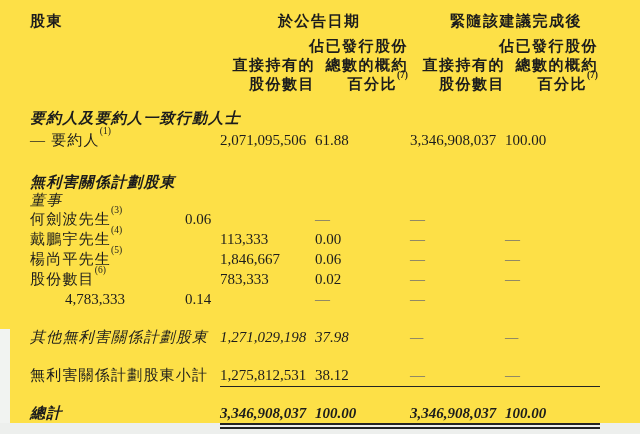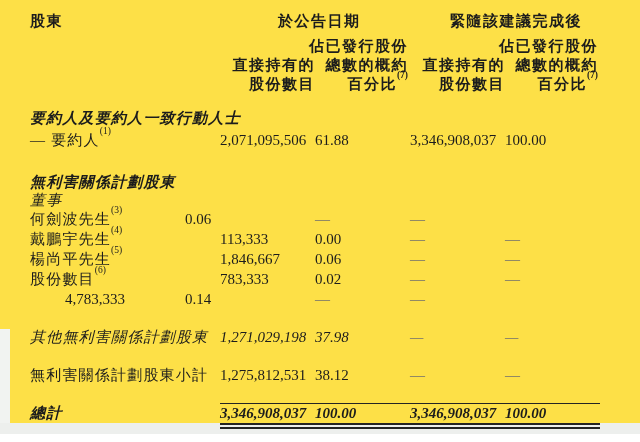--- a/index.html
+++ b/index.html
@@ -24,21 +24,21 @@
   .label{letter-spacing:1.2px;white-space:nowrap;}
   .num{white-space:nowrap;}
   .c1{margin-left:35px;}
   .bd{font-weight:bold;font-style:italic;}
   .it{font-style:italic;}
   .dash{color:#6e6e6e;}
   sup{font-size:9.5px;line-height:0;position:relative;top:-5px;letter-spacing:0;}
   .r1{top:111px;}.r2{top:133px;}.r3{top:175px;}.r4{top:193px;}
   .r5{top:212px;}.r6{top:232px;}.r7{top:252px;}.r8{top:272px;}
   .r9{top:292px;}.r10{top:330px;}.r11{top:368px;}.r12{top:406px;}
-  .r11 .num{border-bottom:1.5px solid #242424;padding-bottom:20px;}
+  .r11 .num{border-bottom:1.5px solid #242424;padding-bottom:3px;}
   .r12 .num{border-bottom:6px double #242424;padding-bottom:2px;}
   
   .edge-bottom{position:absolute;left:0;right:0;bottom:0;height:11px;background:#edefed;}
   .edge-left{position:absolute;left:0;bottom:0;width:10px;height:105px;background:#f1f3f1;}
 </style>
 </head>
 <body>
 
 <div class="page">
 

